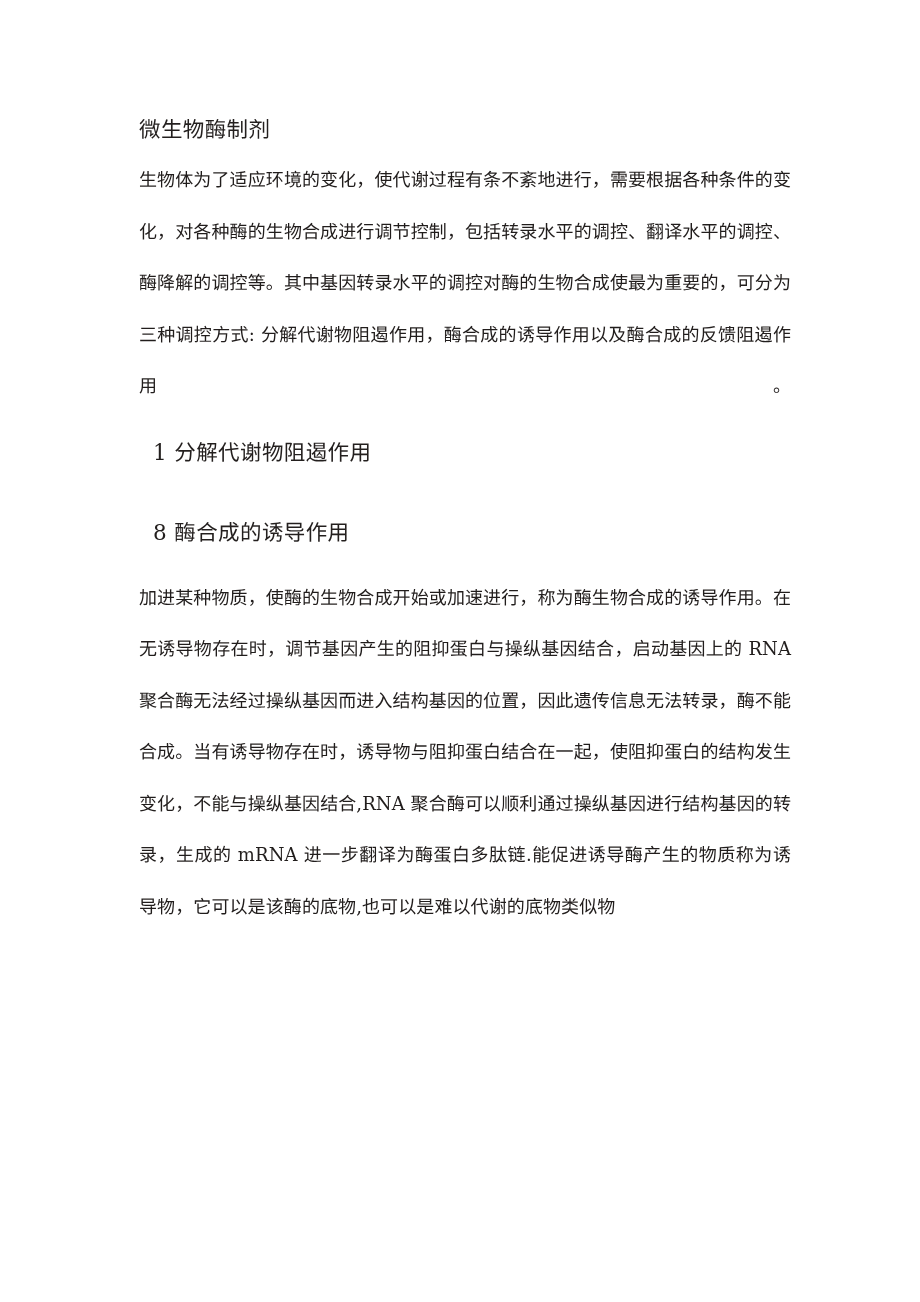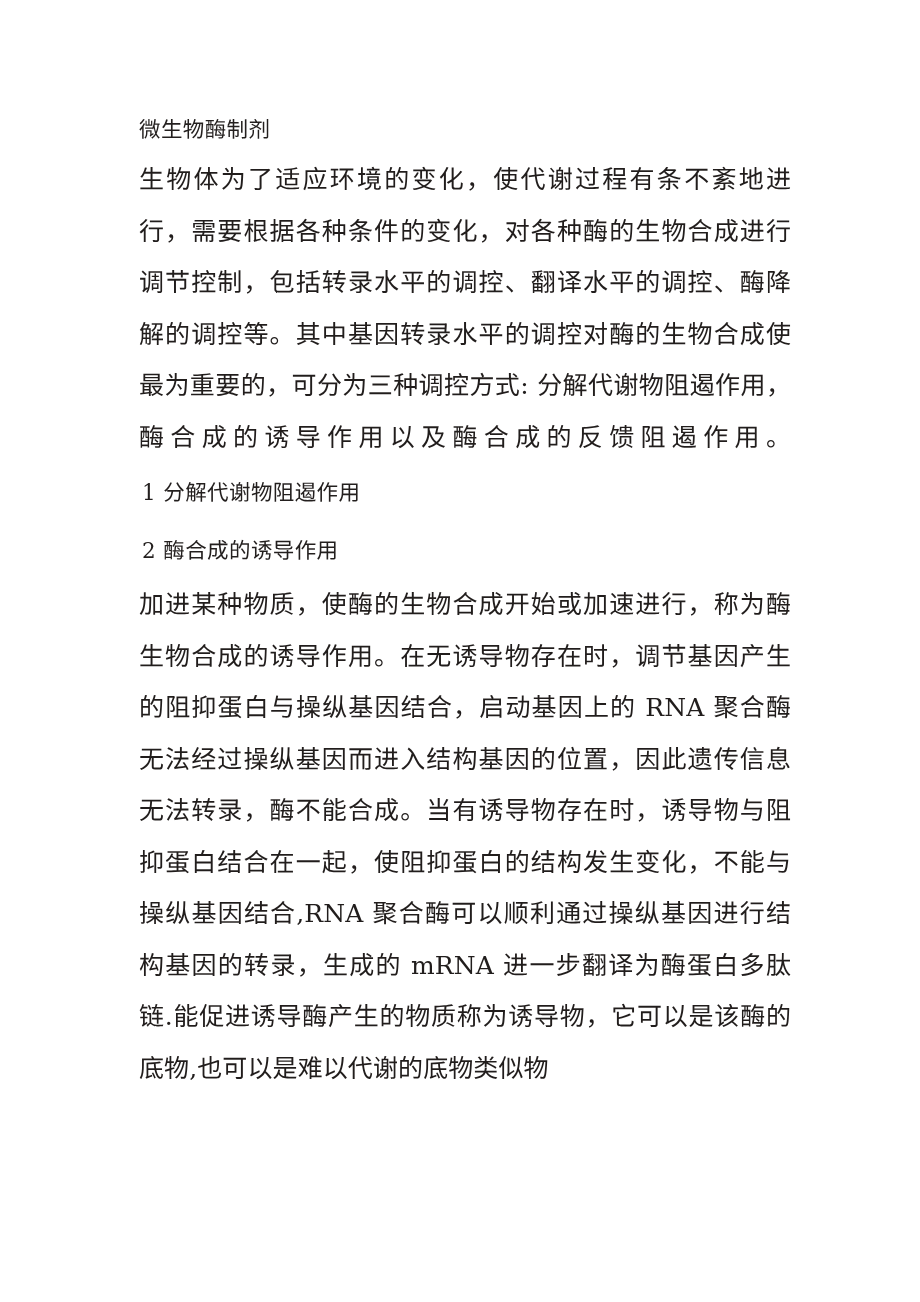--- a/index.html
+++ b/index.html
@@ -27,21 +27,21 @@
   .doc-body {
     position: absolute;
     left: 139px;
     top: 108px;
     width: 652px;
   }
 
   
   .para {
     margin: 0;
-    font-size: 25px;
+    font-size: 18px;
     line-height: 51.5px;
     letter-spacing: 0.1px;
     text-align: justify;
     text-justify: inter-character;
     color: #211d1c;
     font-weight: 400;
     word-break: break-all;
     white-space: normal;
   }
 
@@ -59,21 +59,21 @@
     font-size: 21.5px;
     line-height: 44px;
     letter-spacing: 0.4px;
     color: #231f1e;
     font-weight: 400;
     text-align: left;
   }
 
   
   .sec-heading {
-    margin: 3px;
+    margin: 14px;
     font-size: 21.5px;
     line-height: 50px;
     letter-spacing: 0.4px;
     color: #231f1e;
     font-weight: 400;
     text-align: left;
   }
   .spacer-xs { height: 2px; }
 </style>
 </head>
@@ -88,18 +88,18 @@
 
     <p class="para stretch">生物体为了适应环境的变化，使代谢过程有条不紊地进行，需要根据各种条件的变化，对各种酶的生物合成进行调节控制，包括转录水平的调控、翻译水平的调控、酶降解的调控等。其中基因转录水平的调控对酶的生物合成使最为重要的，可分为三种调控方式: 分解代谢物阻遏作用，酶合成的诱导作用以及酶合成的反馈阻遏作用。</p>
 
     <div class="spacer-xs"></div>
 
     <div class="sec-heading">1 分解代谢物阻遏作用</div>
 
 
     <div class="spacer-xs"></div>
 
-    <div class="sec-heading">2  酶合成的诱导作用</div>
+    <div class="sec-heading">8  酶合成的诱导作用</div>
 
     <p class="para ragged">加进某种物质，使酶的生物合成开始或加速进行，称为酶生物合成的诱导作用。在无诱导物存在时，调节基因产生的阻抑蛋白与操纵基因结合，启动基因上的 RNA 聚合酶无法经过操纵基因而进入结构基因的位置，因此遗传信息无法转录，酶不能合成。当有诱导物存在时，诱导物与阻抑蛋白结合在一起，使阻抑蛋白的结构发生变化，不能与操纵基因结合,RNA 聚合酶可以顺利通过操纵基因进行结构基因的转录，生成的 mRNA 进一步翻译为酶蛋白多肽链.能促进诱导酶产生的物质称为诱导物，它可以是该酶的底物,也可以是难以代谢的底物类似物</p>
 
   </div>
 </div>
 
 </body></html>

